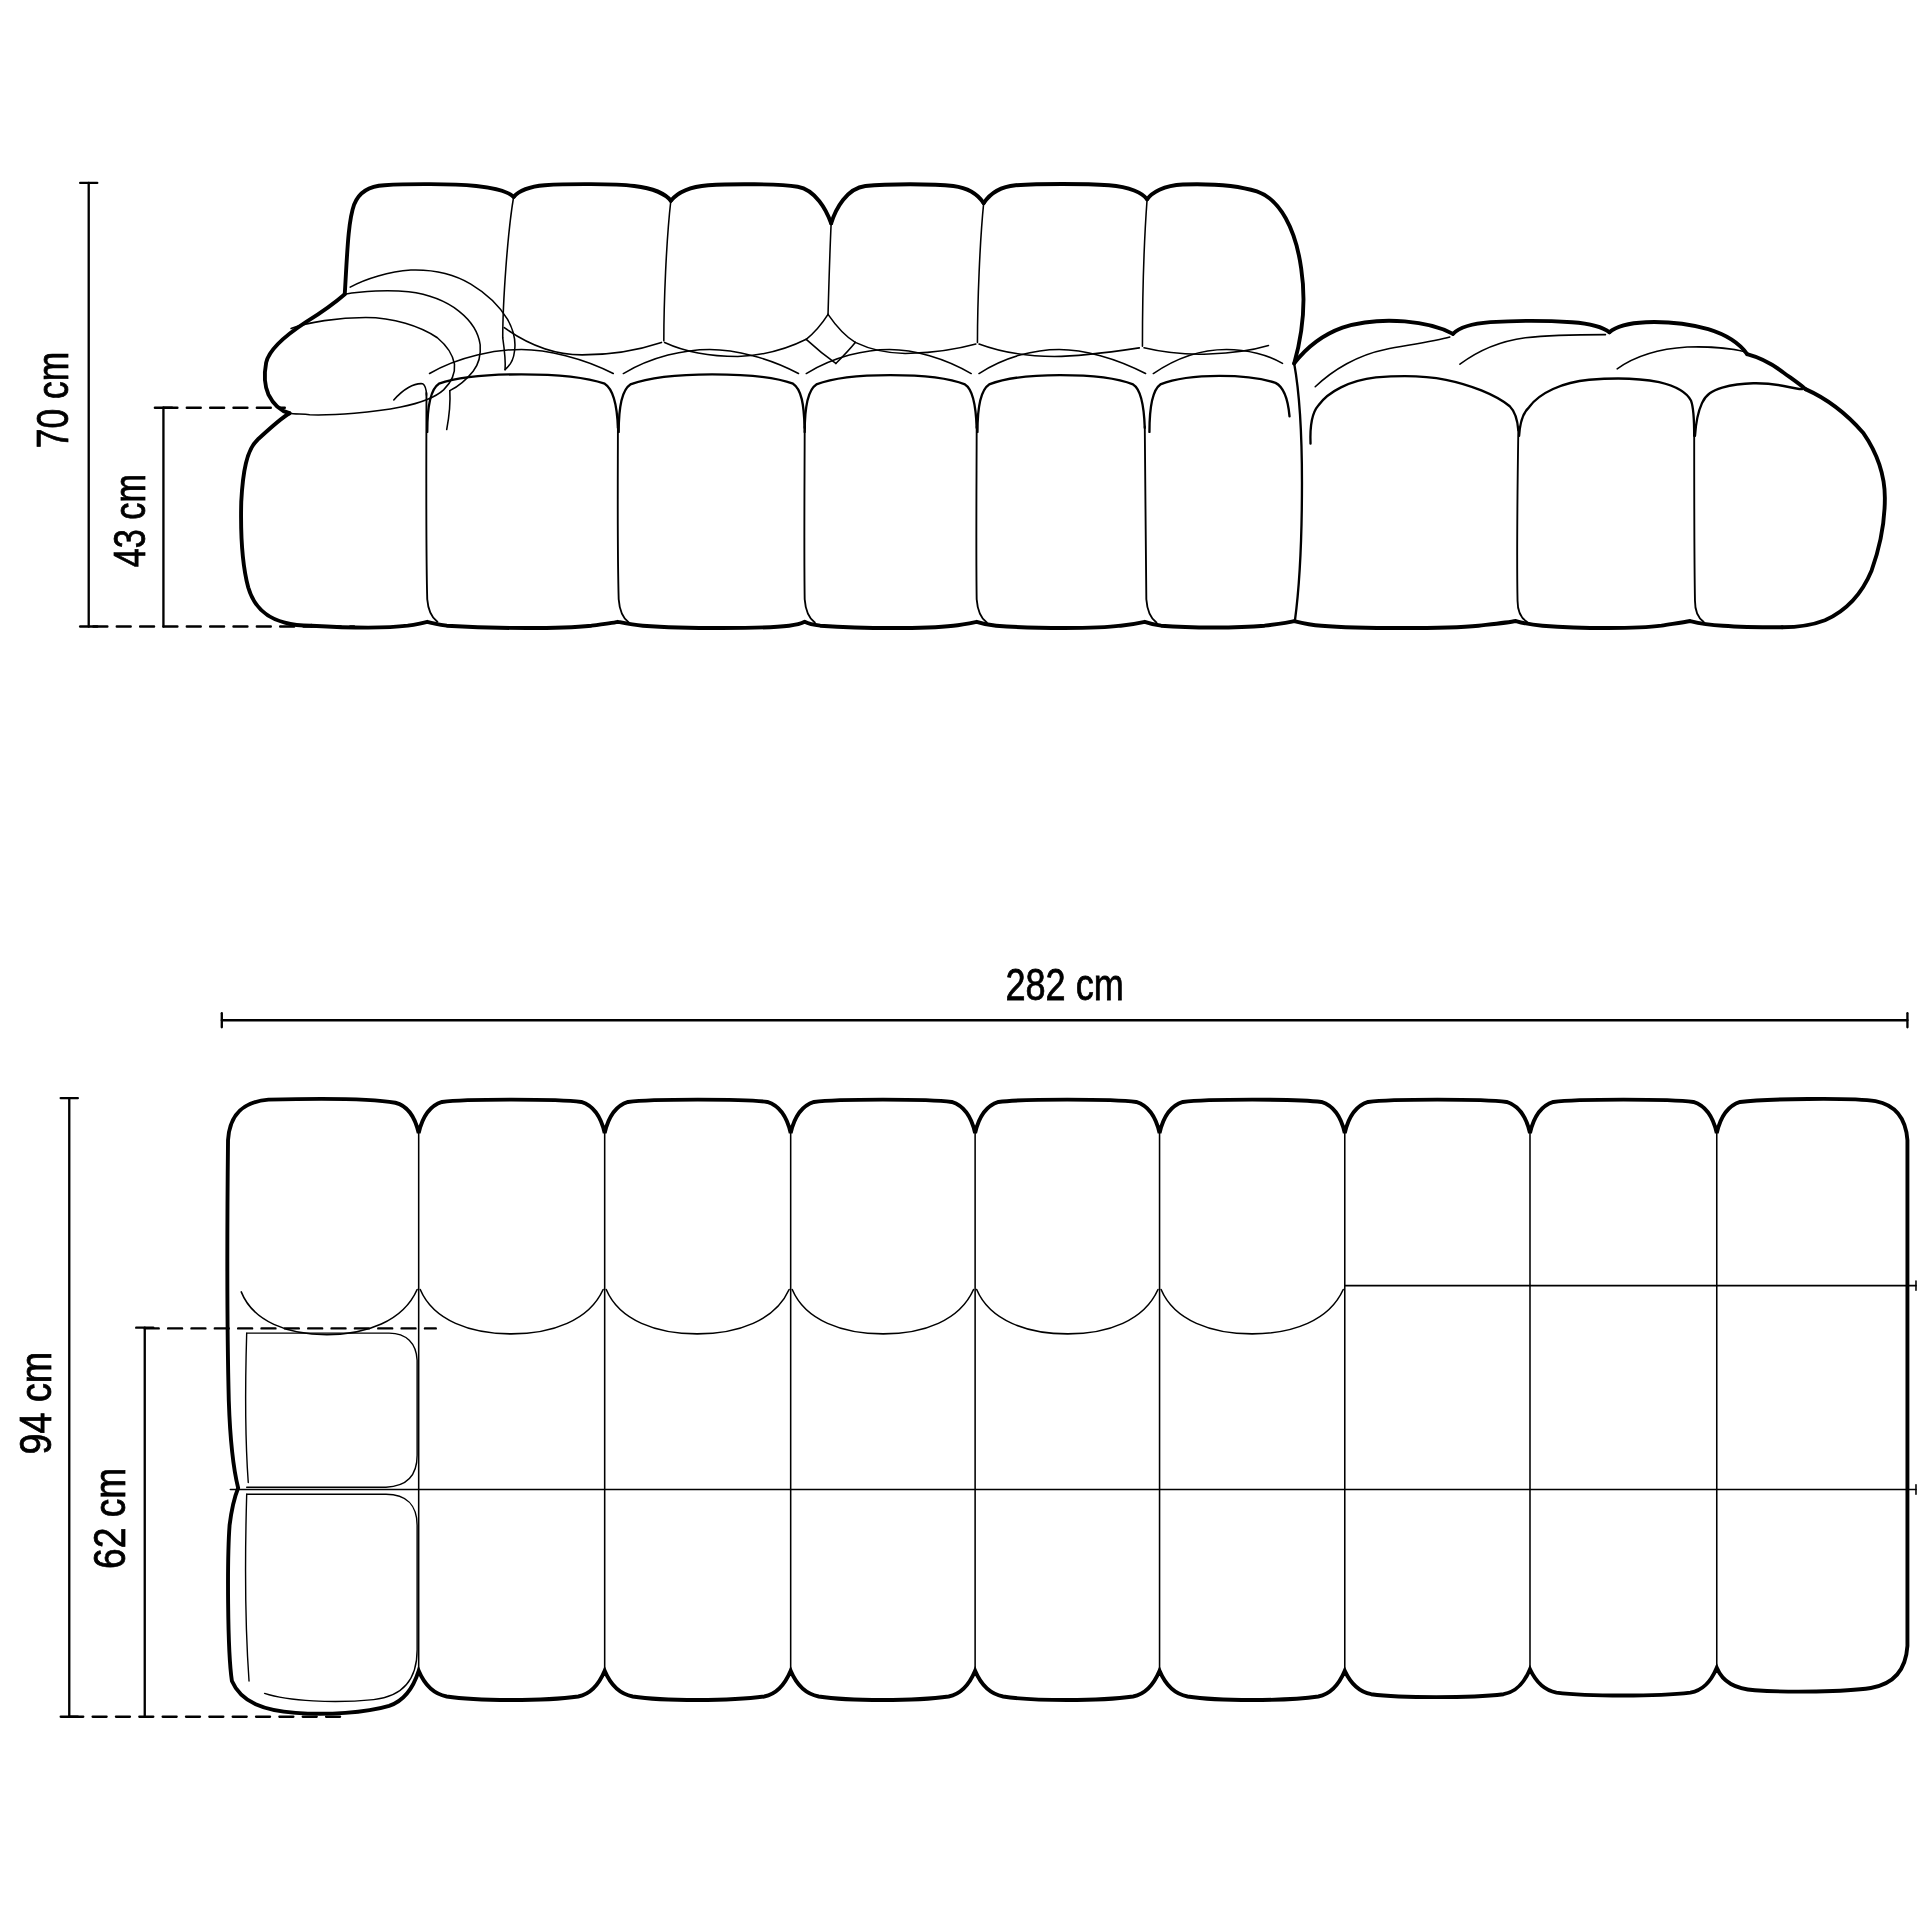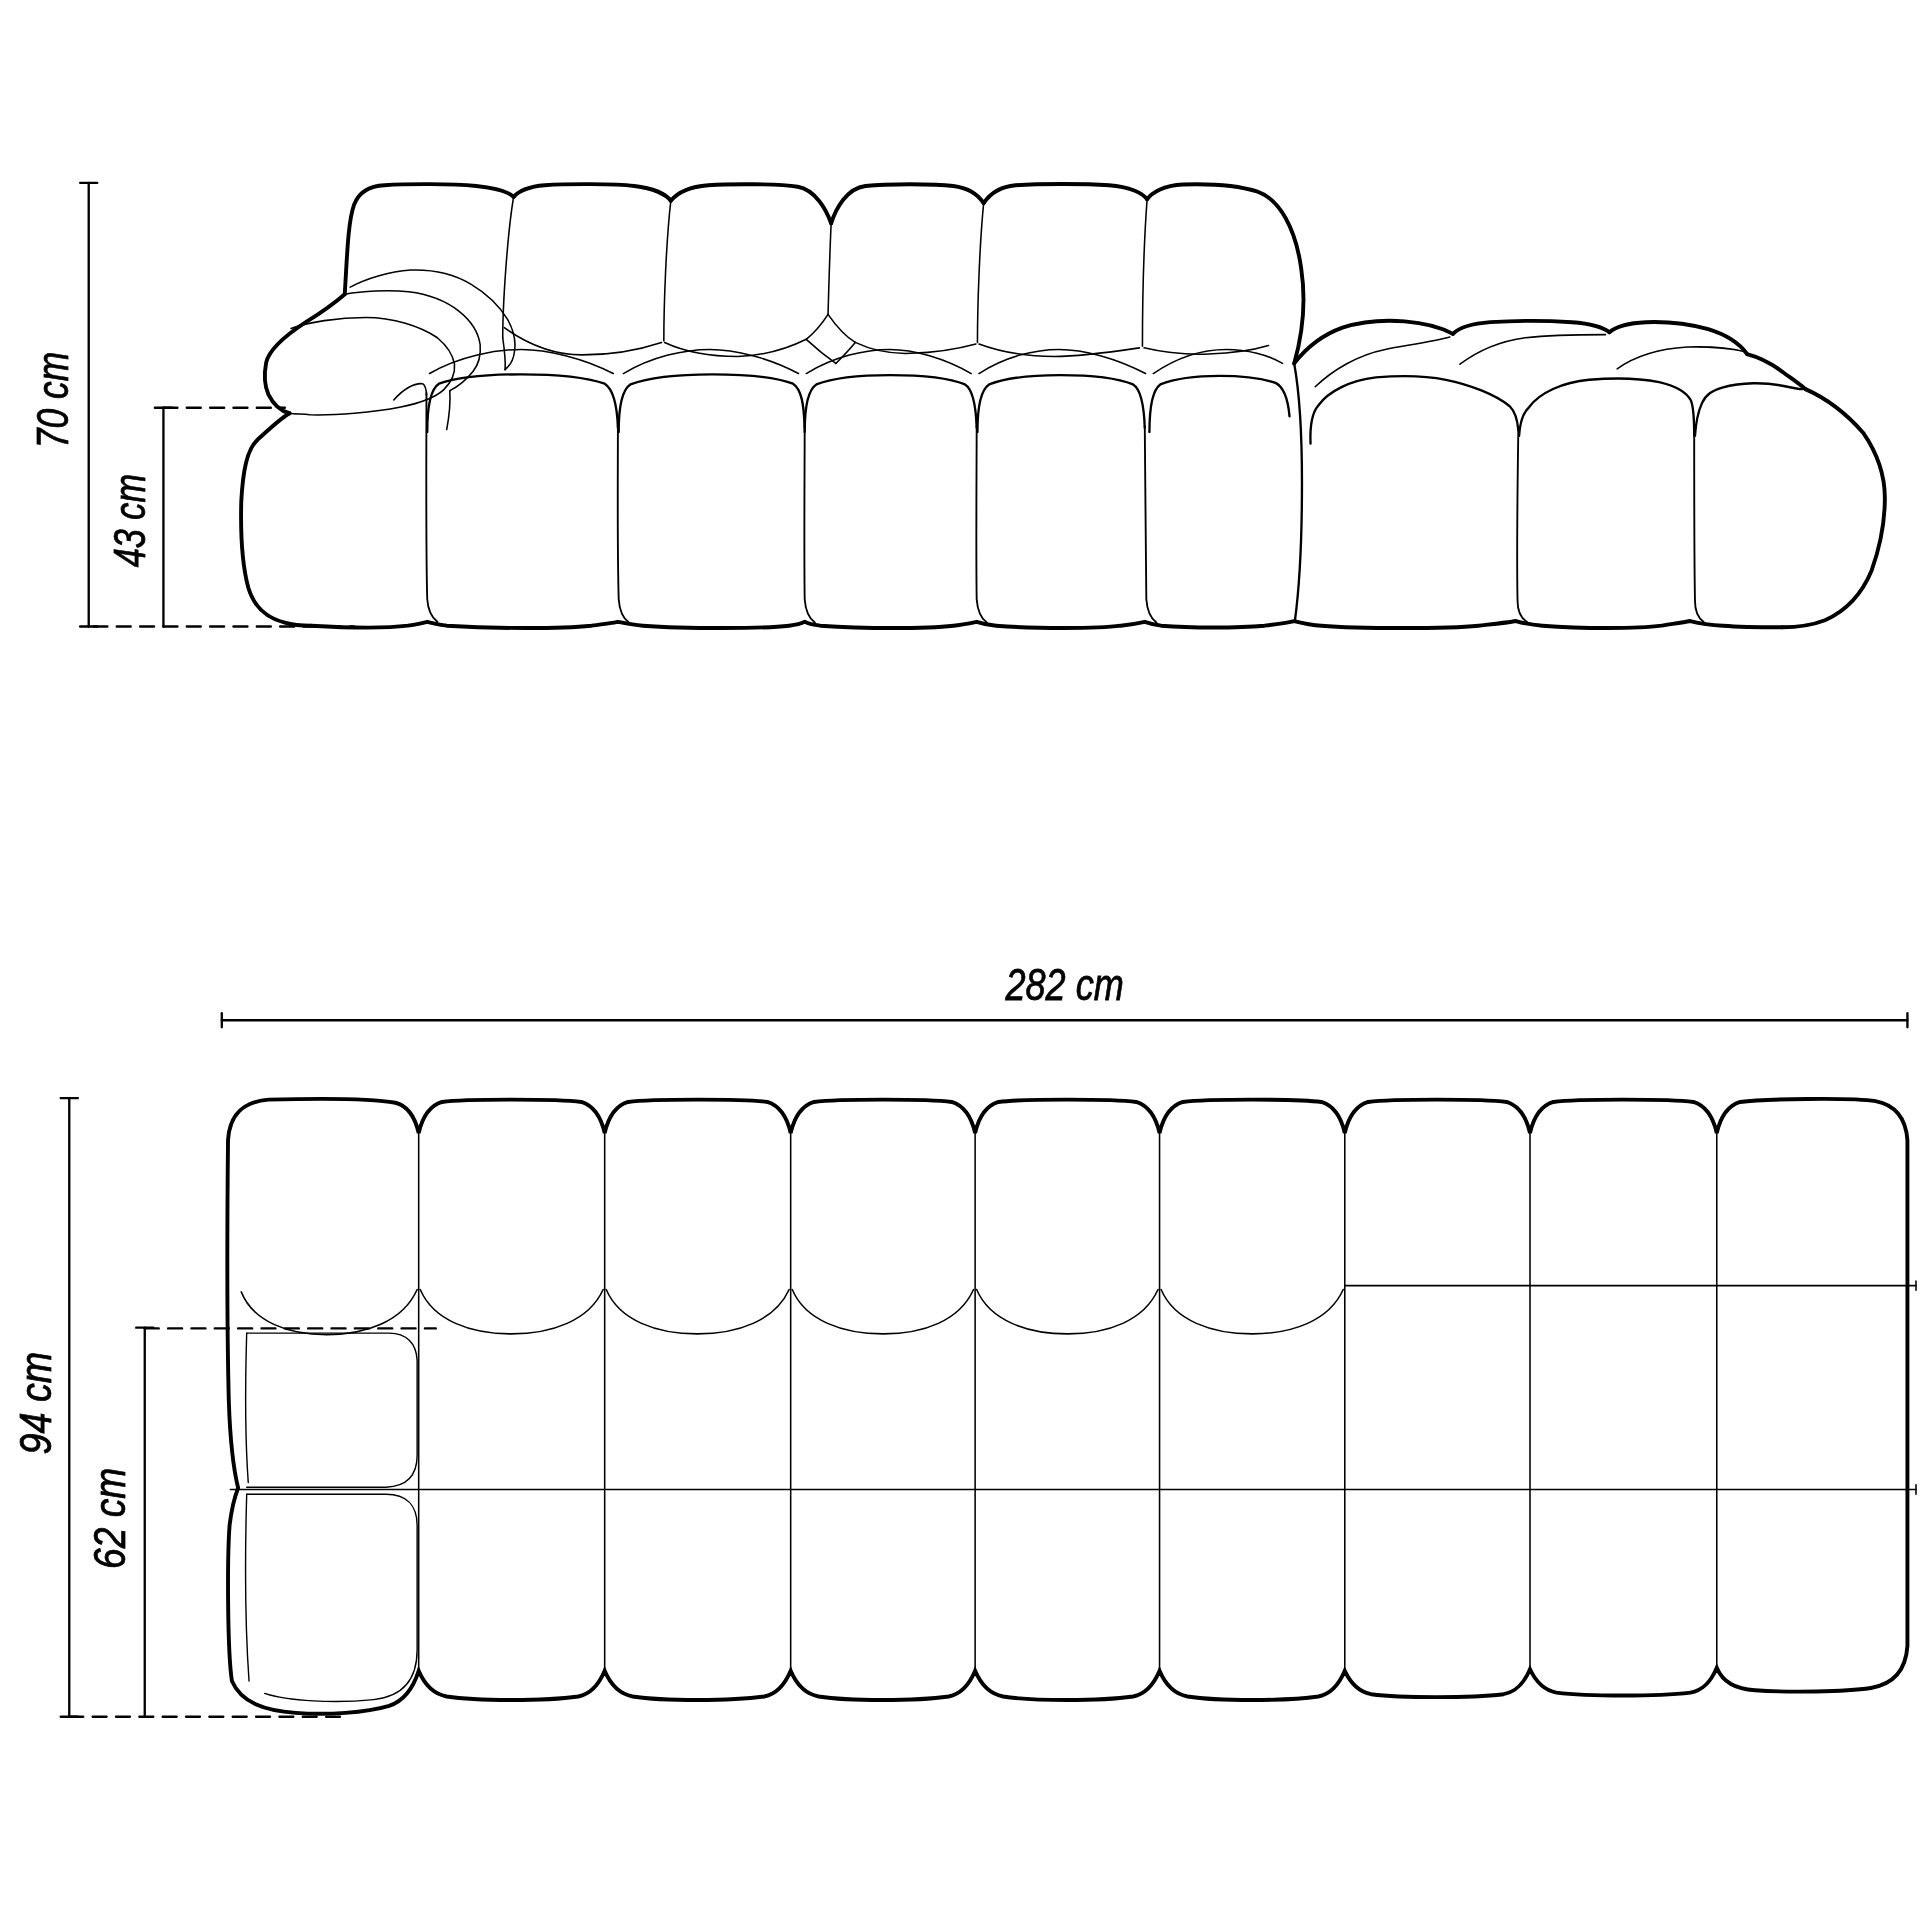--- a/index.html
+++ b/index.html
@@ -1,16 +1,16 @@
 <!DOCTYPE html>
 <html style="font-size:12.5px"><head>
 <meta charset="utf-8">
 <style>
   html,body{margin:0;padding:0;background:#fff;}
-  .page{width:1930px;height:1930px;position:relative;background:#fff;overflow:hidden;font-style:italic;}
+  .page{width:1930px;height:1930px;position:relative;background:#fff;overflow:hidden;}
   svg{position:absolute;top:0;left:0;}
   text{font-family:"Liberation Sans", sans-serif;fill:#000;}
 </style>
 </head>
 <body>
 <div class="page">
 <svg width="1930" height="1930" viewBox="0 0 2480 2480">
 
 <g id="elevation" fill="none" stroke="#000" stroke-linecap="round">
 

